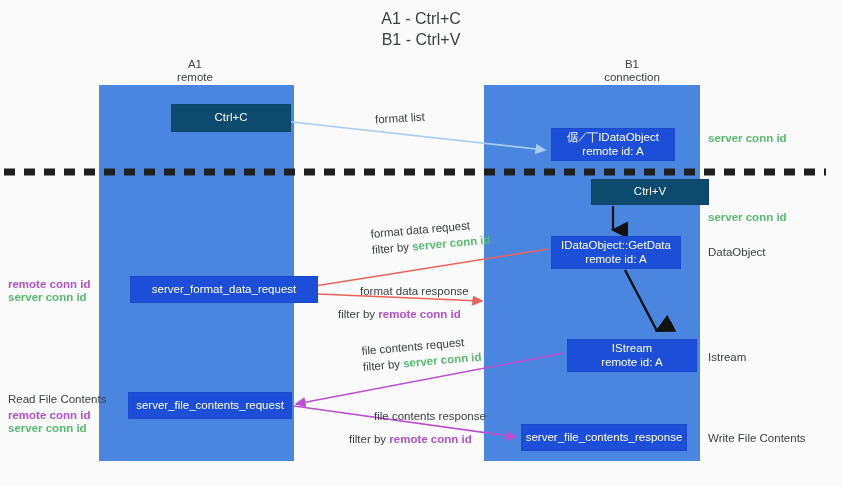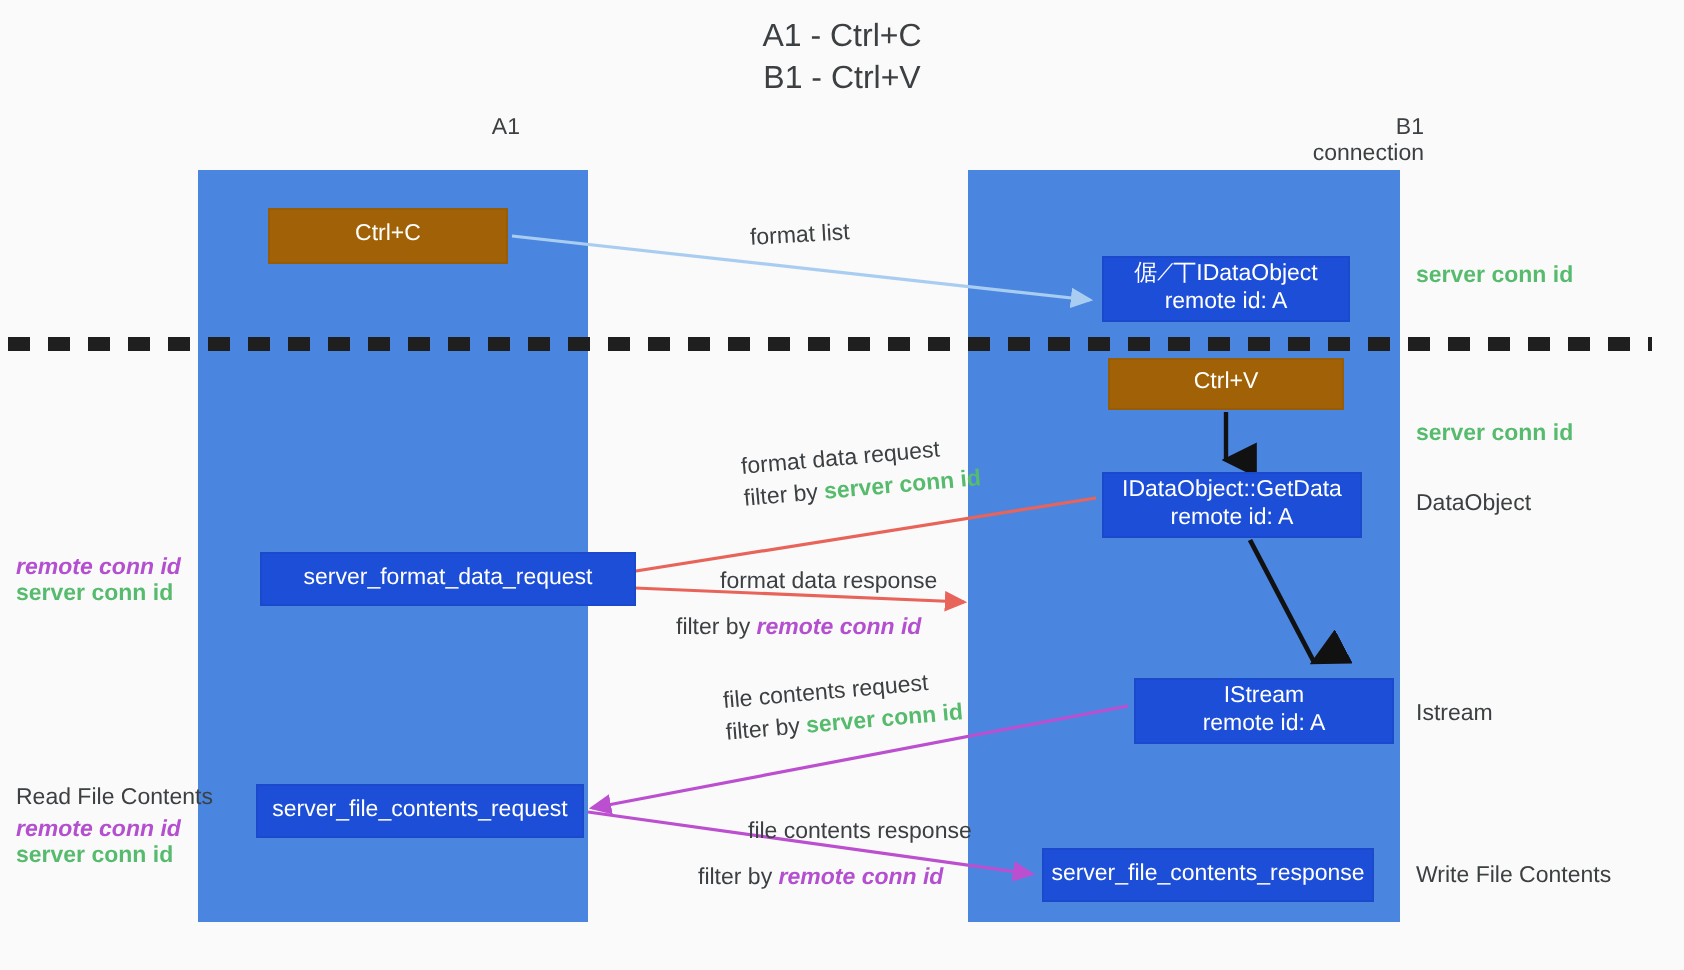--- a/index.html
+++ b/index.html
@@ -15,57 +15,57 @@
   svg.layer{position:absolute;left:0;top:0;width:842px;height:485px;pointer-events:none;}
 
   
   .title{
     position:absolute;left:0;top:8px;width:842px;
     text-align:center;font-size:16px;line-height:21px;color:#3c4043;
   }
 
   
   .colhead{
-    position:absolute;text-align:right;font-size:11.5px;line-height:13px;color:#3c4043;
+    position:absolute;text-align:center;font-size:11.5px;line-height:13px;color:#3c4043;
   }
   #head-a1{left:130px;top:58px;width:130px;}
   #head-b1{left:552px;top:58px;width:160px;}
 
   
   .lane{position:absolute;background:#4a86e0;}
   #lane-a1{left:99px;top:85px;width:195px;height:376px;}
   #lane-b1{left:484px;top:85px;width:216px;height:376px;}
 
   
   .box{
     position:absolute;
     box-sizing:border-box;
     display:flex;align-items:center;justify-content:center;
     text-align:center;
     color:#ffffff;
     font-size:11.5px;line-height:13.5px;
     border:1px solid rgba(0,0,0,.06);
   }
-  .green{background:#a16207;}
+  .green{background:#0c4a6e;margin-left:37px;}
   .orange{background:#1d4ed8;}
 
   #box-ctrlc{left:134px;top:104px;width:120px;height:28px;}
   #box-ctrlv{left:554px;top:179px;width:118px;height:26px;}
   #box-ole{left:551px;top:128px;width:124px;height:33px;}
   #box-getdata{left:551px;top:236px;width:130px;height:33px;}
   #box-istream{left:567px;top:339px;width:130px;height:33px;}
   #box-fdreq{left:130px;top:276px;width:188px;height:27px;}
   #box-fdres{left:487px;top:288px;width:160px;height:27px;}
   #box-fcreq{left:128px;top:392px;width:164px;height:27px;}
   #box-fcres{left:521px;top:424px;width:166px;height:27px;}
 
   
   .lbl{position:absolute;font-size:11.5px;line-height:14px;color:#3c4043;white-space:nowrap;}
   .green-t{color:#57bb6e;font-weight:bold;}
-  .purple-t{color:#b44fd0;font-weight:bold;font-style:italic;}
+  .purple-t{color:#b44fd0;font-weight:bold;}
 
   #lbl-formatlist{left:375px;top:111px;transform:rotate(-3.2deg);}
   #lbl-sci-1{left:708px;top:131px;}
   #lbl-sci-2{left:708px;top:210px;}
   #lbl-dataobject{left:708px;top:245px;text-align:right;}
   #lbl-istream{left:708px;top:350px;}
   #lbl-writefile{left:708px;top:431px;}
 
   #lbl-fdreq{left:370px;top:227px;transform:rotate(-5deg);transform-origin:left top;}
   #lbl-fdreq .l2{margin-top:2px;}
@@ -86,20 +86,21 @@
 
 <div id="stage">
 
   <div class="title">
     <div>A1 - Ctrl+C</div>
     <div>B1 - Ctrl+V</div>
   </div>
 
   <div class="colhead" id="head-a1">
     <div>A1</div>
+    <div>remote</div>
   </div>
   <div class="colhead" id="head-b1">
     <div>B1</div>
     <div>connection</div>
   </div>
 
   <div class="lane" id="lane-a1"></div>
   <div class="lane" id="lane-b1"></div>
 
   <svg class="layer">

